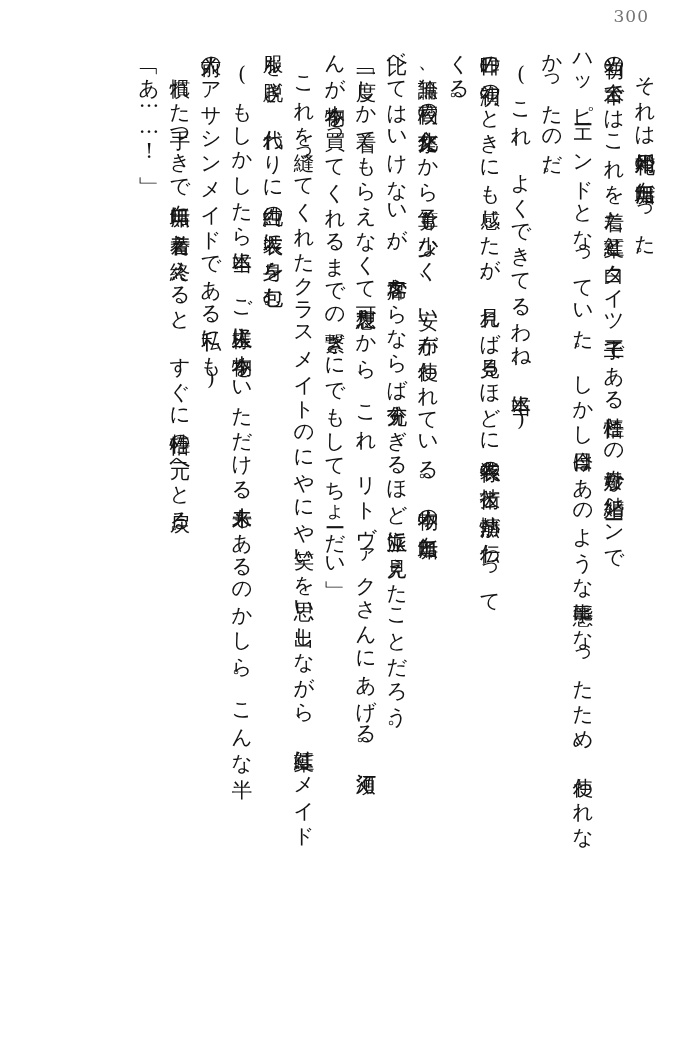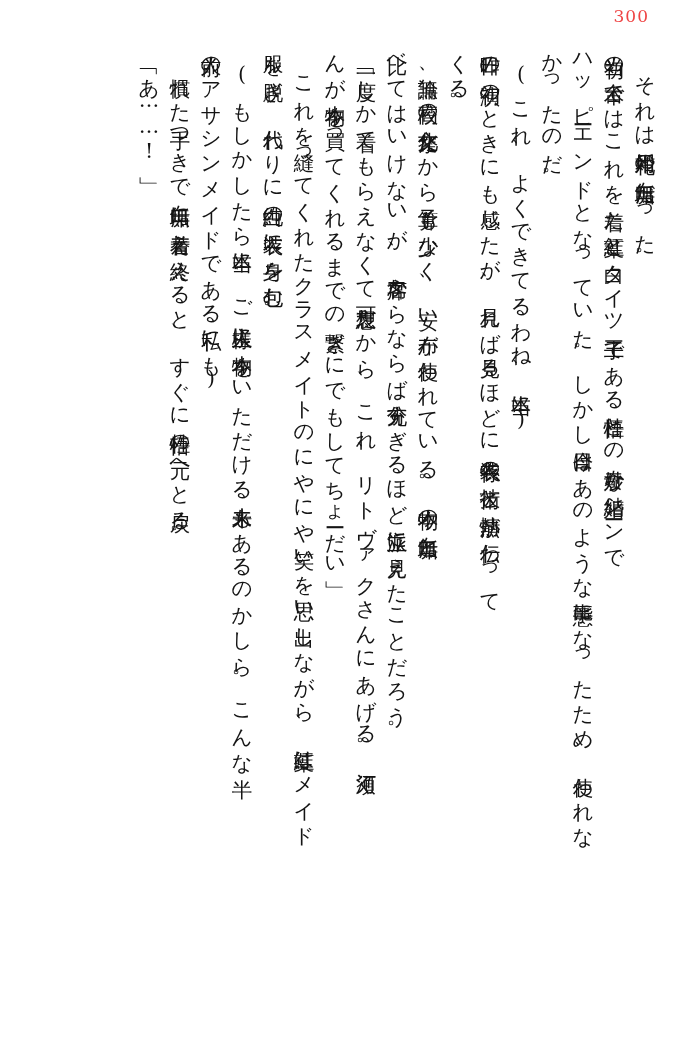--- a/index.html
+++ b/index.html
@@ -20,21 +20,21 @@
     height: 1050px;
     background: #ffffff;
   }
   .page-number {
     position: absolute;
     top: 6px;
     right: 34px;
     font-family: "DejaVu Serif", "Liberation Serif", serif;
     font-size: 17px;
     letter-spacing: 1px;
-    color: #ef4444;
+    color: #737373;
   }
   .text-body {
     position: absolute;
     top: 40px;
     right: 28px;
     left: 24px;
     bottom: 24px;
     display: flex;
     flex-direction: row-reverse;
     justify-content: flex-start;

